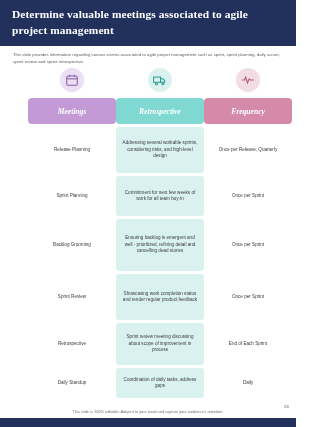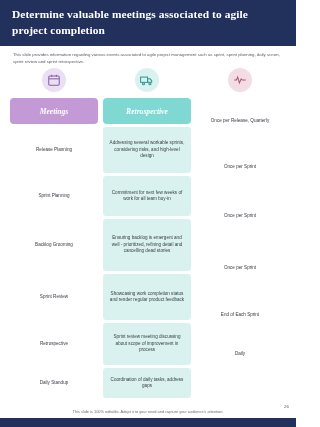--- a/index.html
+++ b/index.html
@@ -35,24 +35,23 @@
     position: absolute;
     top: 52px; left: 13px; right: 16px;
     color: #5b5b66;
     font-size: 4.3px;
     line-height: 6.6px;
   }
 
   
   .cols {
     position: absolute;
-    top: 68px; left: 10px;
+    top: 68px; left: 28px;
     width: 274px;
     display: flex;
-    gap: 5px;
   }
   .col { width: 88px; display: flex; flex-direction: column; align-items: center; }
 
   .col-icon {
     width: 24px; height: 24px;
     border-radius: 50%;
     display: flex; align-items: center; justify-content: center;
     margin-bottom: 6px;
   }
   .col-icon svg { display: block; }
@@ -101,21 +100,21 @@
     font-size: 4.4px;
     color: #5b5b66;
   }
 </style>
 </head>
 <body>
 
 <div class="slide">
 
   <div class="header-band"></div>
-  <div class="title">Determine valuable meetings associated to agile project completion</div>
+  <div class="title">Determine valuable meetings associated to agile project management</div>
   <div class="subtitle">This slide provides information regarding various events associated to agile project management such as sprint, sprint planning, daily scrum, sprint review and sprint retrospective.</div>
 
   <div class="cols">
 
     <div class="col">
       <div class="col-icon" style="background:#eadff3">
         <svg width="14" height="14" viewBox="0 0 24 24" fill="none" stroke="#8a5fa8" stroke-width="1.8">
           <rect x="3" y="5" width="18" height="16" rx="2"></rect>
           <line x1="3" y1="10" x2="21" y2="10"></line>
           <line x1="8" y1="3" x2="8" y2="7"></line>
@@ -148,20 +147,21 @@
       <div class="cell" style="height:42px;background:#d9f2f0">Sprint review meeting discussing about scope of improvement in process</div>
       <div class="cell" style="height:30px;background:#d9f2f0">Coordination of daily tasks, address gaps</div>
     </div>
 
     <div class="col">
       <div class="col-icon" style="background:#f3dde5">
         <svg width="14" height="14" viewBox="0 0 24 24" fill="none" stroke="#b05577" stroke-width="1.8">
           <path d="M2 12h4l2-5 3 10 3-7 2 2h6"></path>
         </svg>
       </div>
+      <div class="col-head" style="background:#d48aa8">Frequency</div>
       <div class="cell white" style="height:46px">Once per Release, Quarterly</div>
       <div class="cell white" style="height:40px">Once per Sprint</div>
       <div class="cell white" style="height:52px">Once per Sprint</div>
       <div class="cell white" style="height:46px">Once per Sprint</div>
       <div class="cell white" style="height:42px">End of Each Sprint</div>
       <div class="cell white" style="height:30px">Daily</div>
     </div>
 
   </div>
 

